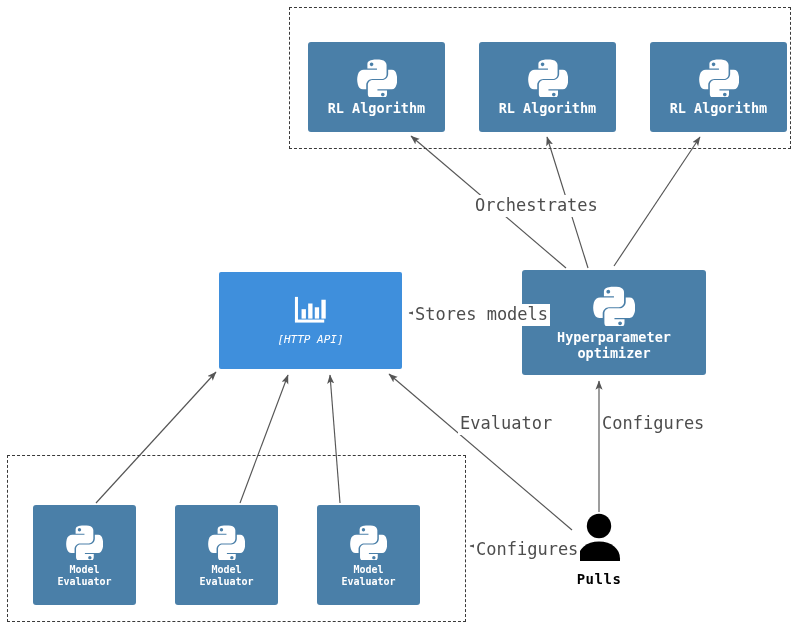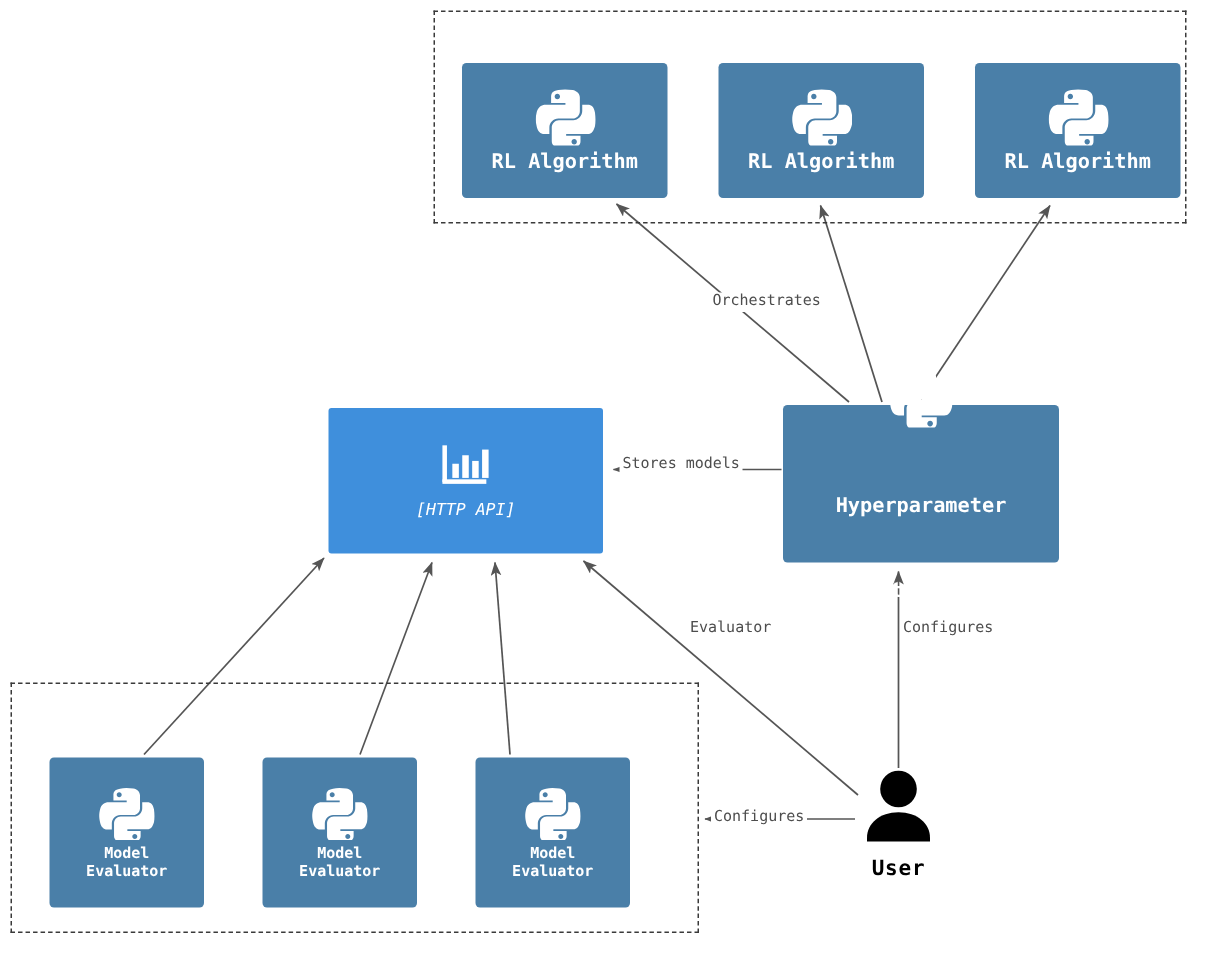--- a/index.html
+++ b/index.html
@@ -16,21 +16,21 @@
   .node-wb{background:#3f8fdc;border-radius:2px;}
 
   .node-label{font-size:13.5px;font-weight:bold;line-height:1.18;letter-spacing:0px;
               white-space:pre;}
   .node-label.small{font-size:10px;}
   .node-sub{font-size:11px;font-style:italic;font-weight:normal;line-height:1.1;margin-top:1px;}
 
   .pyicon{display:block;}
   .wbicon{display:block;}
 
-  .edge-label{position:absolute;color:#4d4d4d;font-size:10px;line-height:1.28;
+  .edge-label{position:absolute;color:#4d4d4d;font-size:17px;line-height:1.28;
               white-space:pre;background:#ffffff;padding:0 2px;}
 
   .actor{position:absolute;display:flex;flex-direction:column;align-items:center;}
   .actor-name{font-size:14px;font-weight:bold;color:#000000;margin-top:2px;letter-spacing:0.5px;}
 </style>
 </head>
 <body>
 
 <div id="canvas">
 
@@ -119,21 +119,21 @@
         <rect x="3" y="26" width="31" height="3.2" fill="#ffffff"></rect>
         <rect x="10" y="15" width="4.6" height="10" fill="#ffffff"></rect>
         <rect x="17" y="9" width="4.6" height="16" fill="#ffffff"></rect>
         <rect x="24" y="13" width="4.6" height="12" fill="#ffffff"></rect>
         <rect x="31" y="5" width="4.6" height="20" fill="#ffffff"></rect>
       </svg>
     </span>
     <span class="node-sub">[HTTP API]</span>
   </div>
 
-  <div class="node node-py" style="left:522px;top:270px;width:184px;height:105px;gap:41px;">
+  <div class="node node-py" style="left:522px;top:270px;width:184px;height:105px;">
     <span class="pyicon">
       <svg width="42" height="42" viewBox="0 0 100 100">
         <path fill="#ffffff" d="M49.3,6.5c-4.1,0-8,0.4-11.4,1c-10.1,1.8-11.9,5.5-11.9,12.4v9.1h23.9v3H17.1c-7,0-13.1,4.2-15,12.2
           c-2.2,9.2-2.3,14.9,0,24.5c1.7,7.1,5.8,12.2,12.8,12.2h8.2V70c0-7.9,6.9-14.9,15-14.9h23.8c6.7,0,12-5.5,12-12.2V19.9
           c0-6.5-5.5-11.4-12-12.5C57.8,6.9,53.4,6.5,49.3,6.5z M36.4,13.8c2.5,0,4.5,2,4.5,4.6c0,2.5-2,4.5-4.5,4.5c-2.5,0-4.5-2-4.5-4.5
           C31.9,15.9,33.9,13.8,36.4,13.8z"></path>
         <path fill="#ffffff" d="M77.9,32v10.6c0,8.3-7,15.2-15,15.2H39.1c-6.5,0-12,5.6-12,12.2v22.9c0,6.5,5.7,10.4,12,12.2
           c7.6,2.2,14.9,2.6,23.9,0c6-1.7,12-5.3,12-12.2v-9.1H51.1v-3h35.8c7,0,9.6-4.9,12-12.2c2.5-7.6,2.4-14.8,0-24.5
           C97.2,36.1,93.9,32,86.9,32H77.9z M64.5,89.2c2.5,0,4.5,2,4.5,4.5c0,2.5-2,4.6-4.5,4.6c-2.5,0-4.5-2-4.5-4.6
           C60,91.2,62,89.2,64.5,89.2z"></path>
@@ -194,21 +194,21 @@
     <span class="node-label small">Evaluator</span>
   </div>
 
   <div class="actor" style="left:568px;top:513px;width:62px;">
     <span>
       <svg width="56" height="52" viewBox="0 0 56 52">
         <circle cx="28" cy="13" r="12.2" fill="#000000"></circle>
         <path d="M28,28.5 C40.5,28.5 49,36 49,45.5 L49,48 L7,48 L7,45.5 C7,36 15.5,28.5 28,28.5 Z" fill="#000000"></path>
       </svg>
     </span>
-    <span class="actor-name">User</span>
+    <span class="actor-name">Pulls</span>
   </div>
 
   <div class="edge-label" style="left:473px;top:195px;">Orchestrates</div>
 
   <div class="edge-label" style="left:413px;top:304px;">Stores models</div>
 
 
   <div class="edge-label" style="left:458px;top:413px;">Evaluator</div>
 
   <div class="edge-label" style="left:600px;top:413px;">Configures</div>

